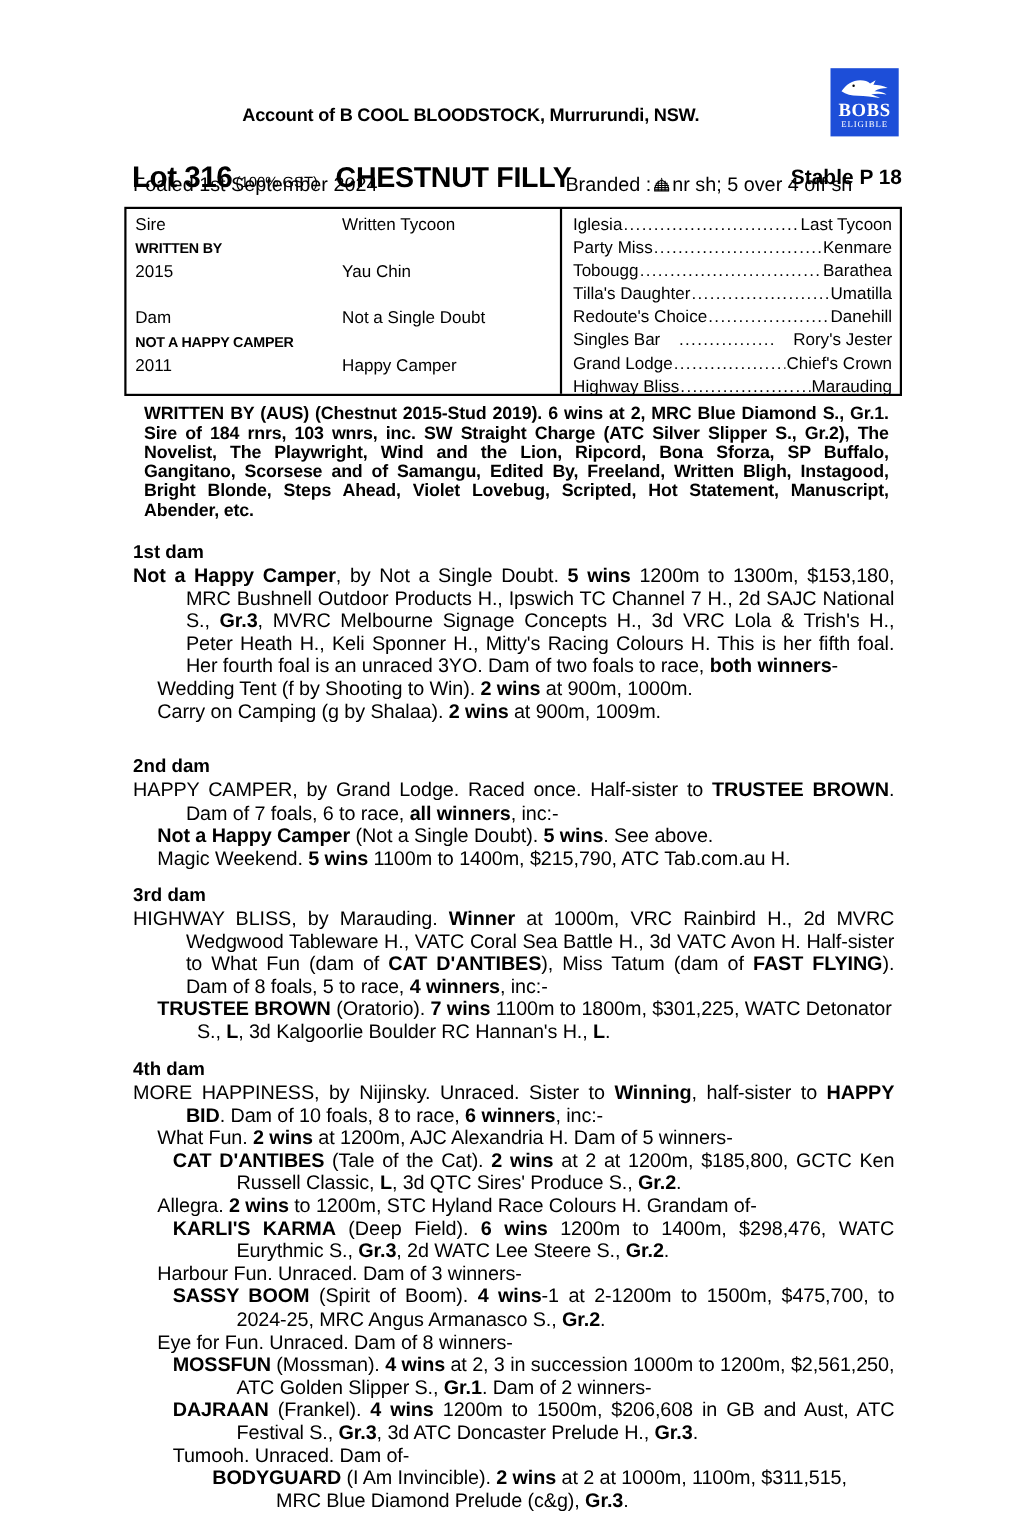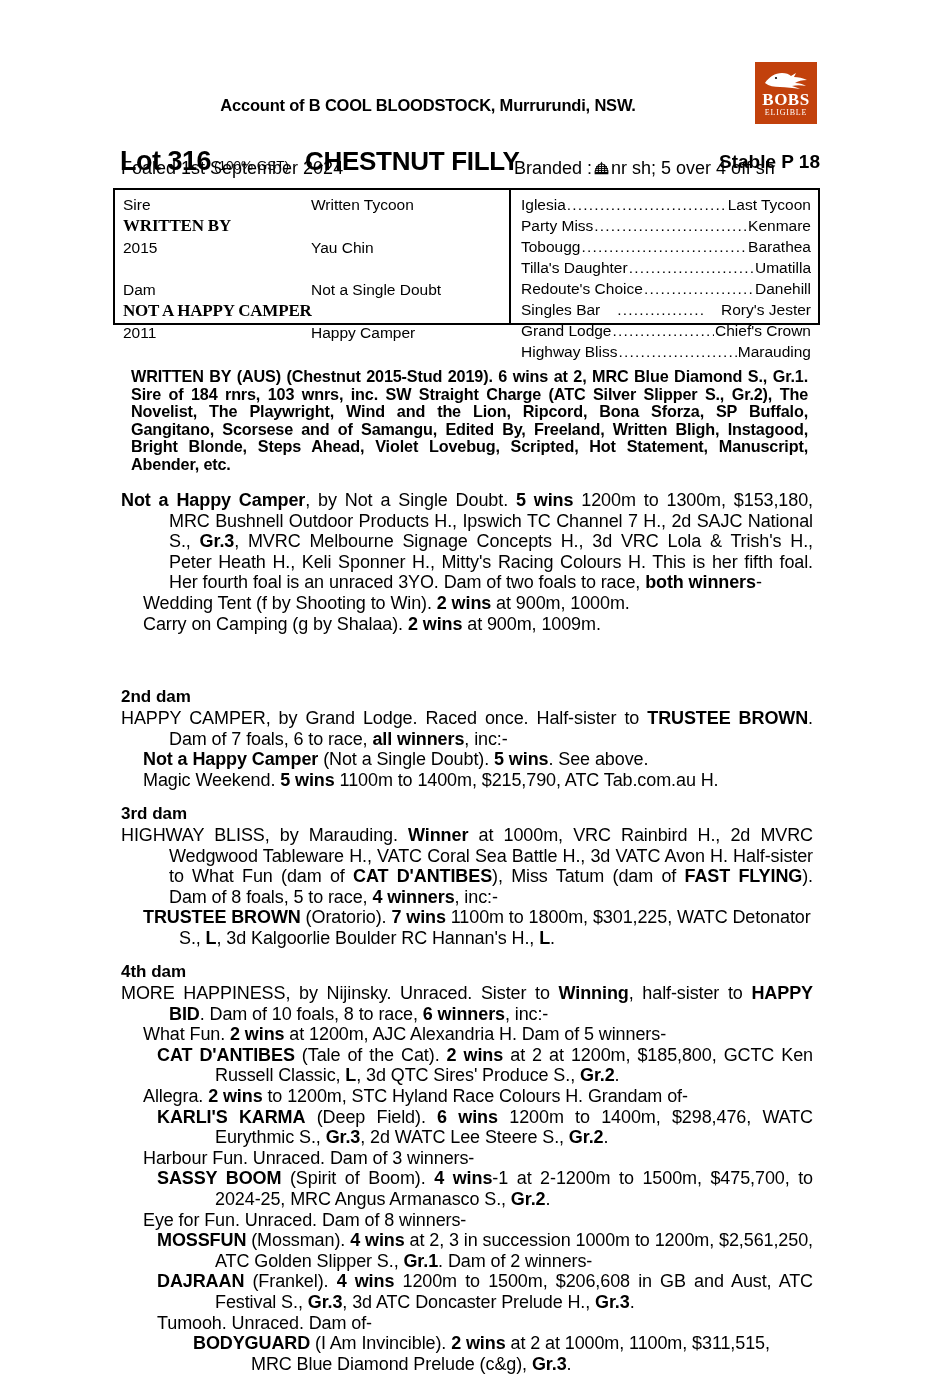--- a/index.html
+++ b/index.html
@@ -22,21 +22,21 @@
     height: 1400px;
   }
 
   
   .bobs-logo {
     position: absolute;
     left: 755px;
     top: 62px;
     width: 62px;
     height: 62px;
-    background: #c2410c;
+    background: #1d4ed8;
     display: flex;
     flex-direction: column;
     align-items: center;
     justify-content: center;
     overflow: hidden;
   }
   .bobs-horse { width: 46px; height: 20px; display:block; }
   .bobs-word {
     color: #ffffff;
     font-family: "Liberation Serif", serif;
@@ -118,21 +118,21 @@
     vertical-align: -3px;
     margin: 0 1px;
   }
 
   
   .ped-table {
     position: absolute;
     left: 113px;
     top: 188px;
     width: 707px;
-    height: 137px;
+    height: 172px;
     border: 2px solid #000;
     box-sizing: border-box;
   }
   .ped-divider {
     position: absolute;
     left: 394px;
     top: 0;
     width: 1.5px;
     height: 100%;
     background: #000;
@@ -146,21 +146,21 @@
     position: absolute;
     left: 396px; top: 0;
     right: 0; height: 100%;
   }
   .ped-cell {
     position: absolute;
     font-size: 15.5px;
     line-height: 21px;
     white-space: nowrap;
   }
-  .ped-cell.b { font-weight: bold; font-size: 17px; letter-spacing: -0.2px; font-family: Liberation Serif, serif; }
+  .ped-cell.b { font-weight: bold; font-size: 13px; letter-spacing: -0.2px; }
   .col1 { left: 8px; }
   .col2 { left: 196px; }
   .gp-row {
     position: absolute;
     left: 10px;
     right: 7px;
     height: 21px;
     font-size: 15.5px;
     line-height: 21px;
     display: flex;
@@ -299,20 +299,21 @@
           <span class="gp-name">Highway Bliss</span>
           <span class="gp-dots">..................................................................</span>
           <span class="gp-sire">Marauding</span>
         </div>
     </div>
   </div>
 
   <div class="sire-para">WRITTEN BY (AUS) (Chestnut 2015-Stud 2019). 6 wins at 2, MRC Blue Diamond S., Gr.1. Sire of 184 rnrs, 103 wnrs, inc. SW Straight Charge (ATC Silver Slipper S., Gr.2), The Novelist, The Playwright, Wind and the Lion, Ripcord, Bona Sforza, SP Buffalo, Gangitano, Scorsese and of Samangu, Edited By, Freeland, Written Bligh, Instagood, Bright Blonde, Steps Ahead, Violet Lovebug, Scripted, Hot Statement, Manuscript, Abender, etc.</div>
 
   <div class="dam-block" style="top:490px;">
+    <div class="dam-head">1st dam</div>
     <p class="ln hang1"><b>Not a Happy Camper</b><span>, by Not a Single Doubt. </span><b>5 wins</b><span> 1200m to 1300m, $153,180, MRC Bushnell Outdoor Products H., Ipswich TC Channel 7 H., 2d SAJC National S., </span><b>Gr.3</b><span>, MVRC Melbourne Signage Concepts H., 3d VRC Lola &amp; Trish's H., Peter Heath H., Keli Sponner H., Mitty's Racing Colours H. This is her fifth foal. Her fourth foal is an unraced 3YO. Dam of two foals to race, </span><b>both winners</b><span>-</span></p>
     <p class="ln lvl1"><span>Wedding Tent (f by Shooting to Win). </span><b>2 wins</b><span> at 900m, 1000m.</span></p>
     <p class="ln lvl1"><span>Carry on Camping (g by Shalaa). </span><b>2 wins</b><span> at 900m, 1009m.</span></p>
   </div>
 
   <div class="dam-block" style="top:685px;">
     <div class="dam-head">2nd dam</div>
     <p class="ln hang1"><span>HAPPY CAMPER, by Grand Lodge. Raced once. Half-sister to </span><b>TRUSTEE BROWN</b><span>. Dam of 7 foals, 6 to race, </span><b>all winners</b><span>, inc:-</span></p>
     <p class="ln lvl1"><b>Not a Happy Camper</b><span> (Not a Single Doubt). </span><b>5 wins</b><span>. See above.</span></p>
     <p class="ln lvl1"><span>Magic Weekend. </span><b>5 wins</b><span> 1100m to 1400m, $215,790, ATC Tab.com.au H.</span></p>

